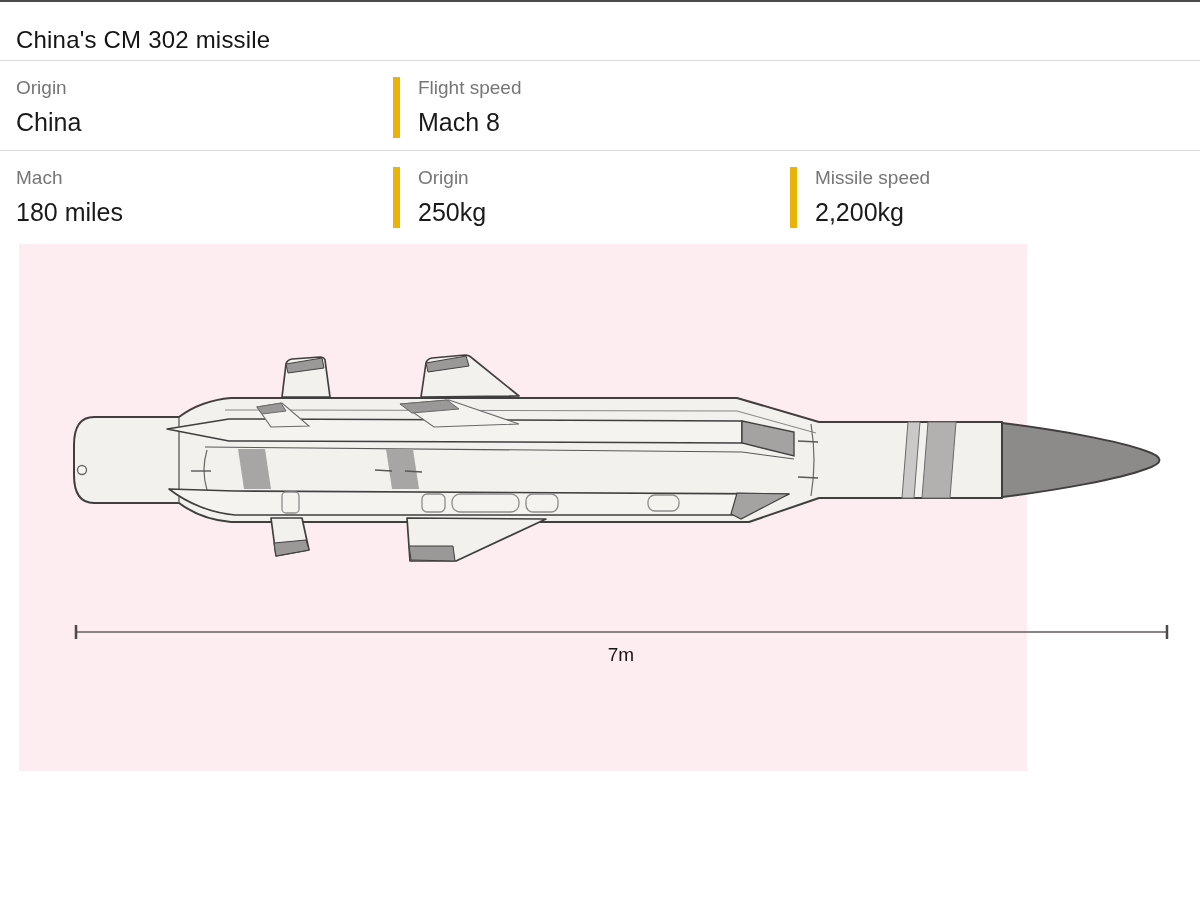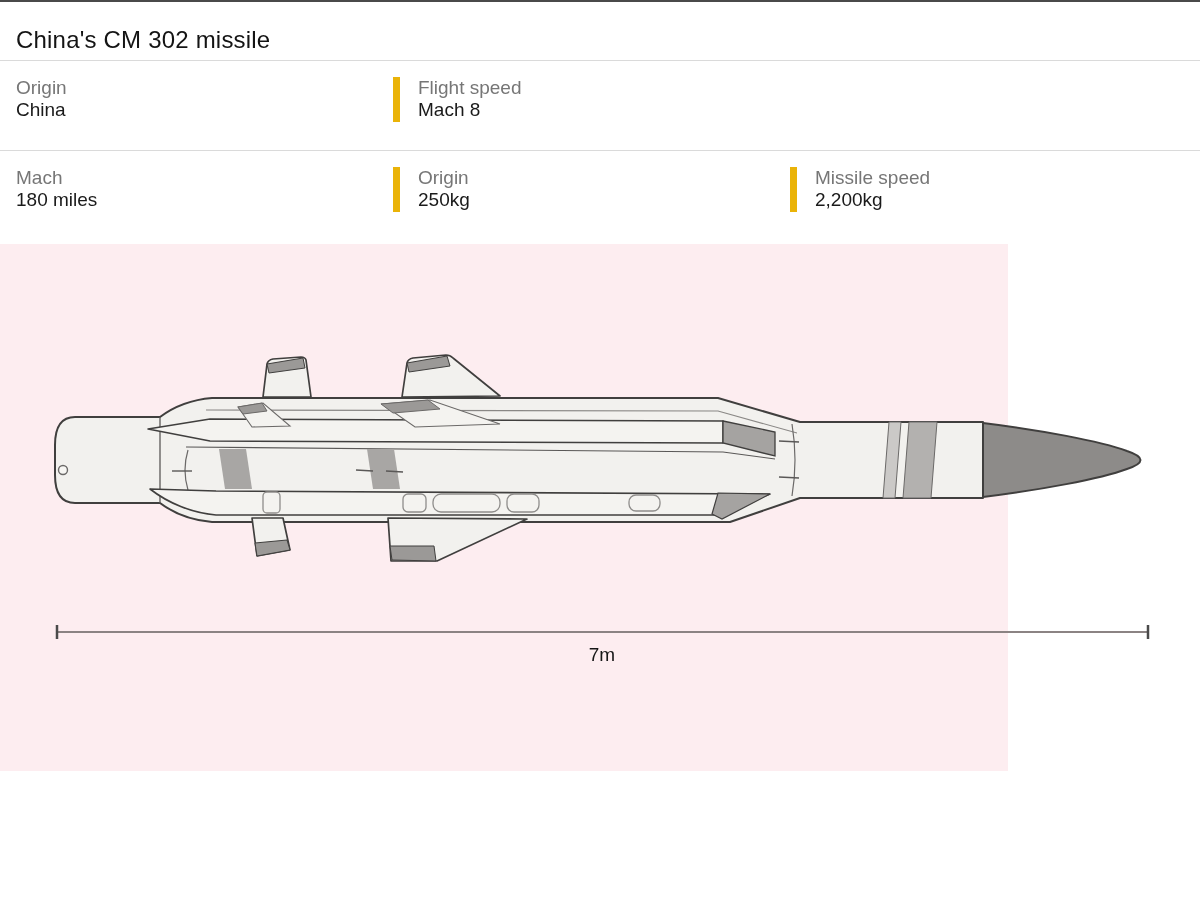--- a/index.html
+++ b/index.html
@@ -17,23 +17,23 @@
   .spec-row { display:flex; width:100%; }
   .spec-row.r1 { height:89px; }
   .spec-row.r2 { height:93px; }
   .cell { padding-top:16px; }
   .cell.c1 { width:393px; }
   .cell.c2 { width:397px; }
   .cell.c3 { flex:1; }
   .cell-inner { padding-left:16px; }
   .cell.c2 .cell-inner, .cell.c3 .cell-inner { border-left:7px solid #eab308; padding-left:18px; }
   .spec-label { font-size:19px; color:#767676; line-height:1.18; }
-  .spec-value { font-size:19px; color:#1a1a1a; line-height:1.18; margin-top:0; }
+  .spec-value { font-size:25px; color:#1a1a1a; line-height:1.18; margin-top:9px; }
 
-  .illustration { width:1008px; height:527px; background:#fdedf0; }
+  .illustration { width:1008px; height:527px; background:#fdedf0;margin-left:19px; }
   .illustration svg { display:block; }
 </style>
 </head>
 <body>
 
 <div class="page">
 
   <div class="top-rule"></div>
 
   <div class="title-block">

